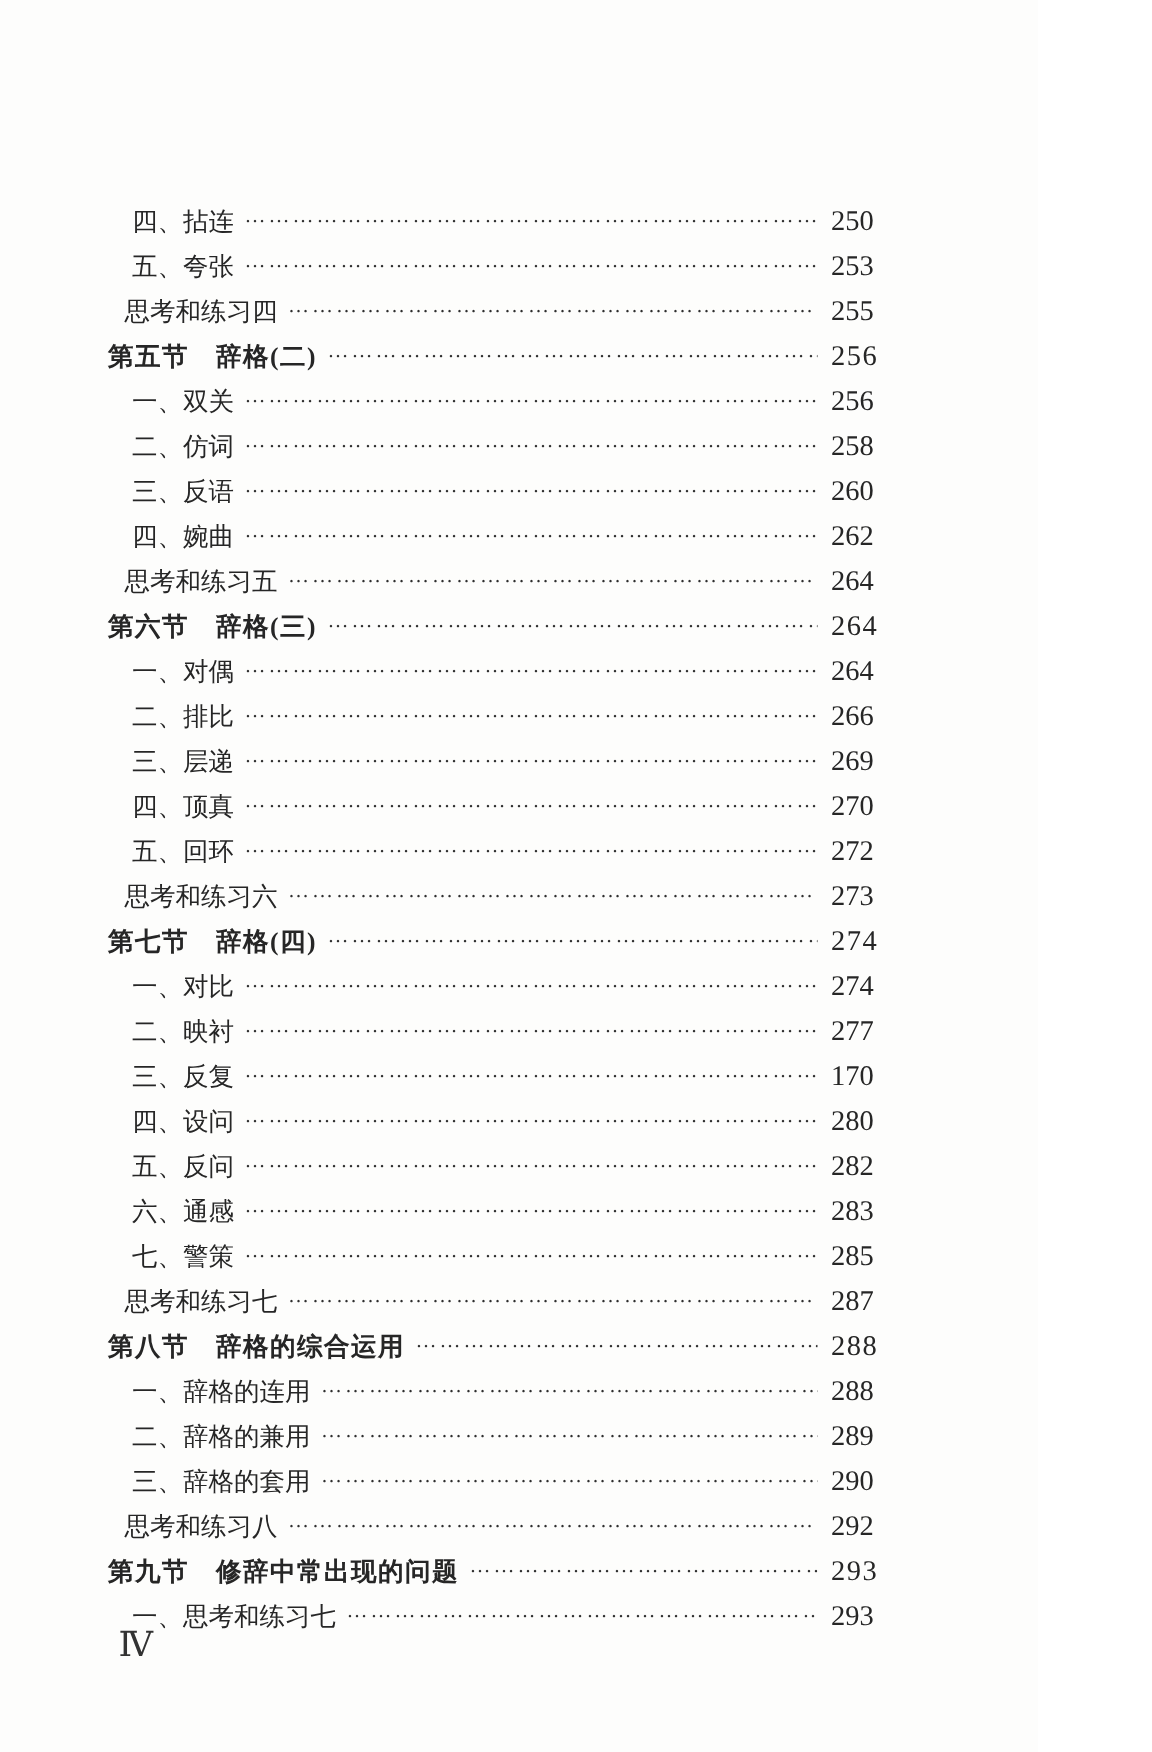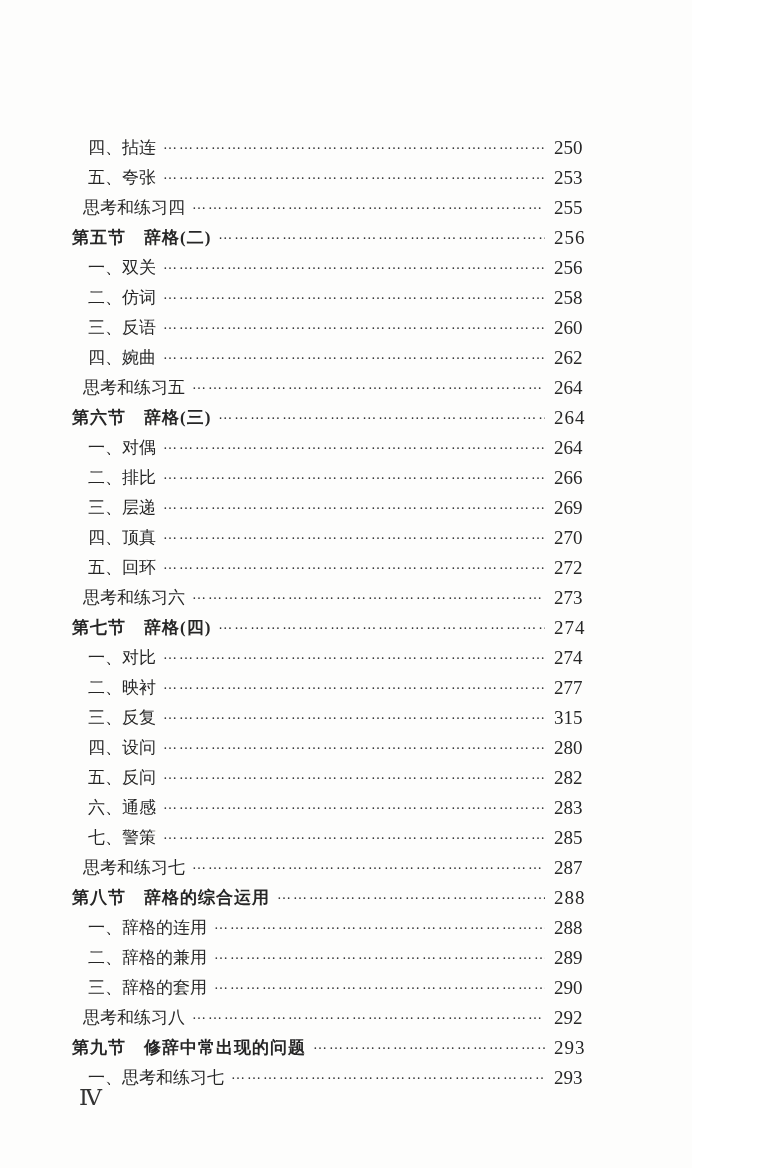--- a/index.html
+++ b/index.html
@@ -155,21 +155,21 @@
         <span class="pagenum">274</span>
       </div>
       <div class="toc-row item">
         <span class="label">二、映衬</span>
         <span class="dots">…………………………………………………………………………………………………………………………………………………………………………………………</span>
         <span class="pagenum">277</span>
       </div>
       <div class="toc-row item">
         <span class="label">三、反复</span>
         <span class="dots">…………………………………………………………………………………………………………………………………………………………………………………………</span>
-        <span class="pagenum">315</span>
+        <span class="pagenum">170</span>
       </div>
       <div class="toc-row item">
         <span class="label">四、设问</span>
         <span class="dots">…………………………………………………………………………………………………………………………………………………………………………………………</span>
         <span class="pagenum">280</span>
       </div>
       <div class="toc-row item">
         <span class="label">五、反问</span>
         <span class="dots">…………………………………………………………………………………………………………………………………………………………………………………………</span>
         <span class="pagenum">282</span>

